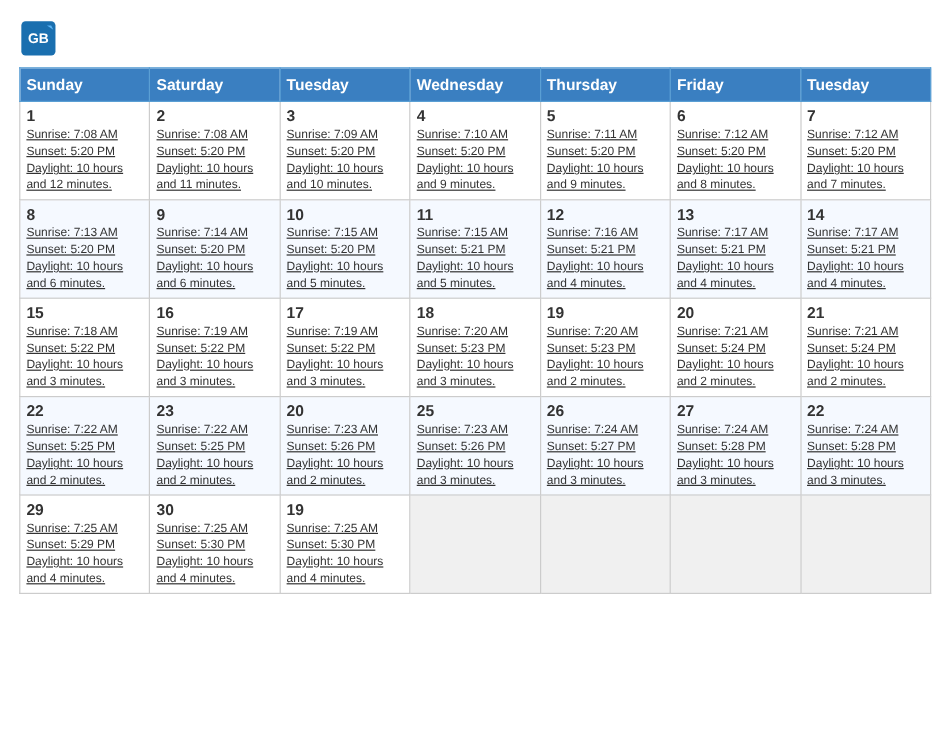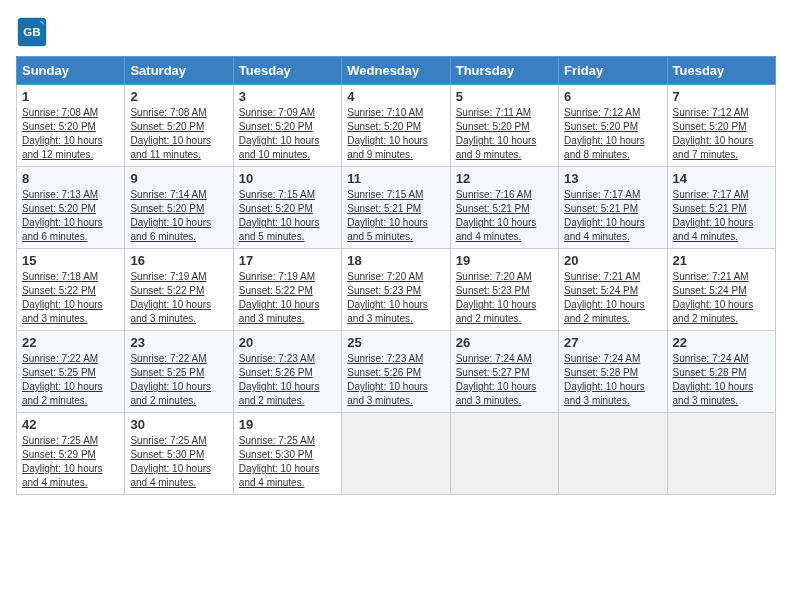--- a/index.html
+++ b/index.html
@@ -347,21 +347,21 @@
           <span class="day-number">22</span>
         <div class="day-info">
           Sunrise: 7:24 AM<br>
           Sunset: 5:28 PM<br>
           Daylight: 10 hours and 3 minutes.
         </div>
         </td>
       </tr>
       <tr>
         <td>
-          <span class="day-number">42</span>
+          <span class="day-number">29</span>
         <div class="day-info">
           Sunrise: 7:25 AM<br>
           Sunset: 5:29 PM<br>
           Daylight: 10 hours and 4 minutes.
         </div>
         </td>
         <td>
           <span class="day-number">30</span>
         <div class="day-info">
           Sunrise: 7:25 AM<br>

